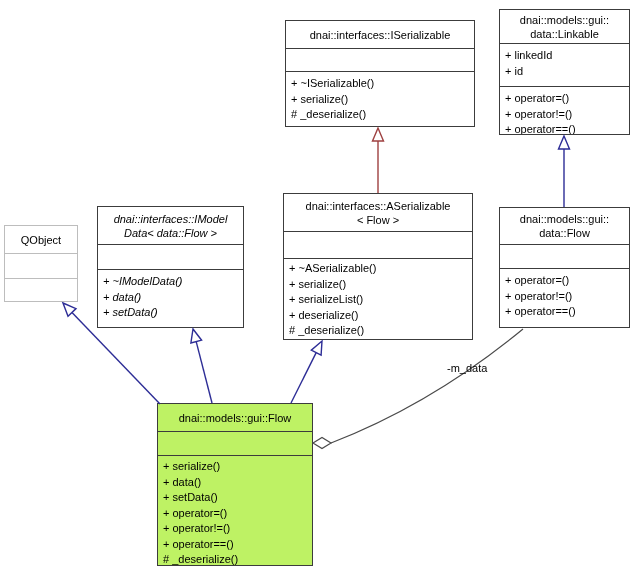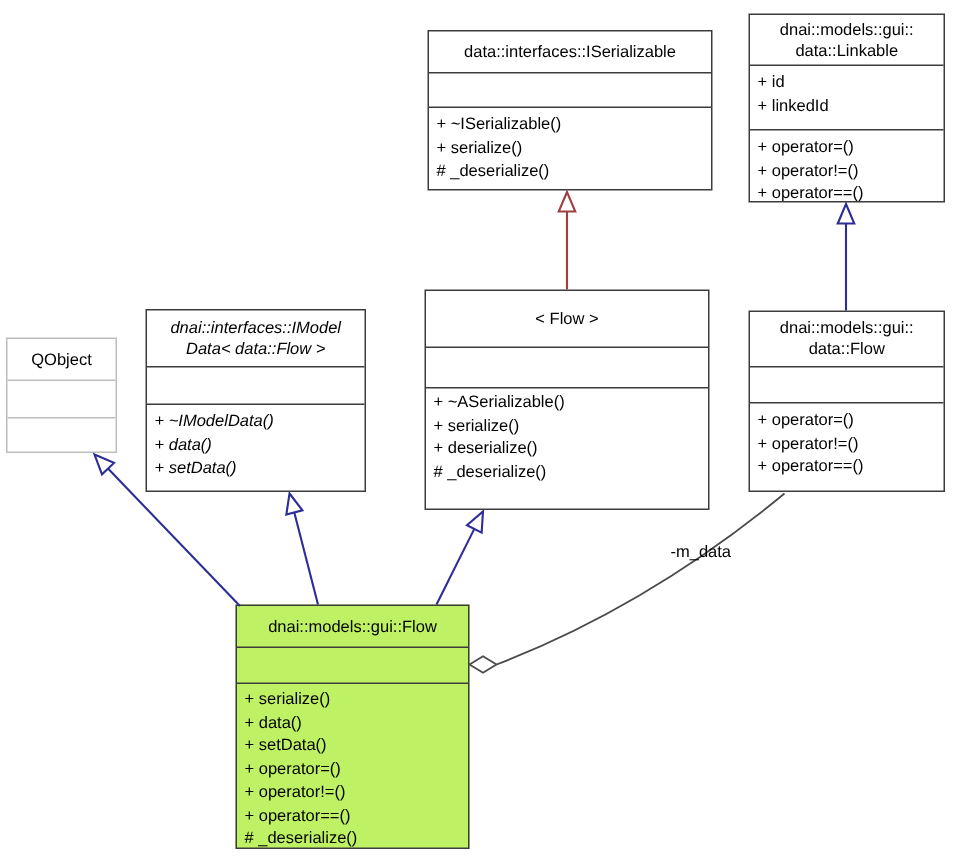--- a/index.html
+++ b/index.html
@@ -34,38 +34,38 @@
   <div class="uml-class undoc" style="left:4px;top:225px;width:74px;height:77px;">
     <div class="c title" style="height:27px;">
       <span>QObject</span>
     </div>
     <div class="c" style="height:25px;"></div>
     <div class="c" style="flex:1 1 auto;"></div>
   </div>
 
   <div class="uml-class" style="left:285px;top:20px;width:190px;height:107px;">
     <div class="c title" style="height:27px;">
-      <span>data::interfaces::ISerializable</span>
+      <span>dnai::interfaces::ISerializable</span>
     </div>
     <div class="c" style="height:23px;"></div>
     <div class="c members" style="flex:1 1 auto;">
       <div class="m">+ ~ISerializable()</div>
       <div class="m">+ serialize()</div>
       <div class="m"># _deserialize()</div>
     </div>
   </div>
 
   <div class="uml-class" style="left:499px;top:9px;width:131px;height:126px;">
     <div class="c title" style="height:33px;">
       <span>dnai::models::gui::</span>
       <span>data::Linkable</span>
     </div>
     <div class="c members" style="height:43px;">
+      <div class="m">+ linkedId</div>
       <div class="m">+ id</div>
-      <div class="m">+ linkedId</div>
     </div>
     <div class="c members" style="flex:1 1 auto;">
       <div class="m">+ operator=()</div>
       <div class="m">+ operator!=()</div>
       <div class="m">+ operator==()</div>
     </div>
   </div>
 
   <div class="uml-class" style="left:97px;top:206px;width:147px;height:122px;font-style:italic;">
     <div class="c title" style="height:37px;">
@@ -75,26 +75,28 @@
     <div class="c" style="height:25px;"></div>
     <div class="c members" style="flex:1 1 auto;">
       <div class="m">+ ~IModelData()</div>
       <div class="m">+ data()</div>
       <div class="m">+ setData()</div>
     </div>
   </div>
 
   <div class="uml-class" style="left:283px;top:193px;width:190px;height:147px;">
     <div class="c title" style="height:37px;">
+      <span>dnai::interfaces::ASerializable</span>
       <span>&lt; Flow &gt;</span>
     </div>
     <div class="c" style="height:27px;"></div>
     <div class="c members" style="flex:1 1 auto;padding-top:2px;">
       <div class="m">+ ~ASerializable()</div>
       <div class="m">+ serialize()</div>
+      <div class="m">+ serializeList()</div>
       <div class="m">+ deserialize()</div>
       <div class="m"># _deserialize()</div>
     </div>
   </div>
 
   <div class="uml-class" style="left:499px;top:207px;width:131px;height:121px;">
     <div class="c title" style="height:36px;">
       <span>dnai::models::gui::</span>
       <span>data::Flow</span>
     </div>

